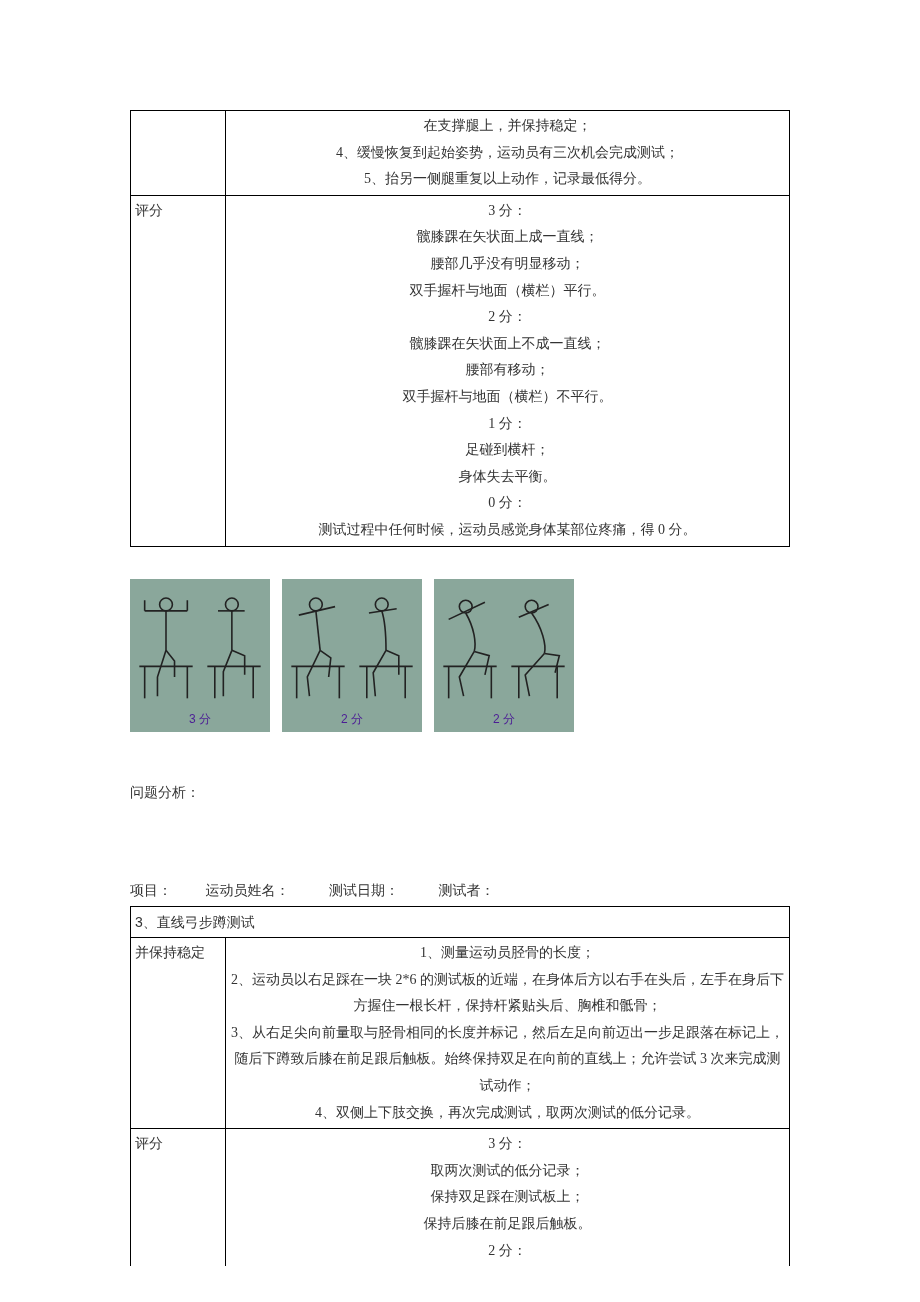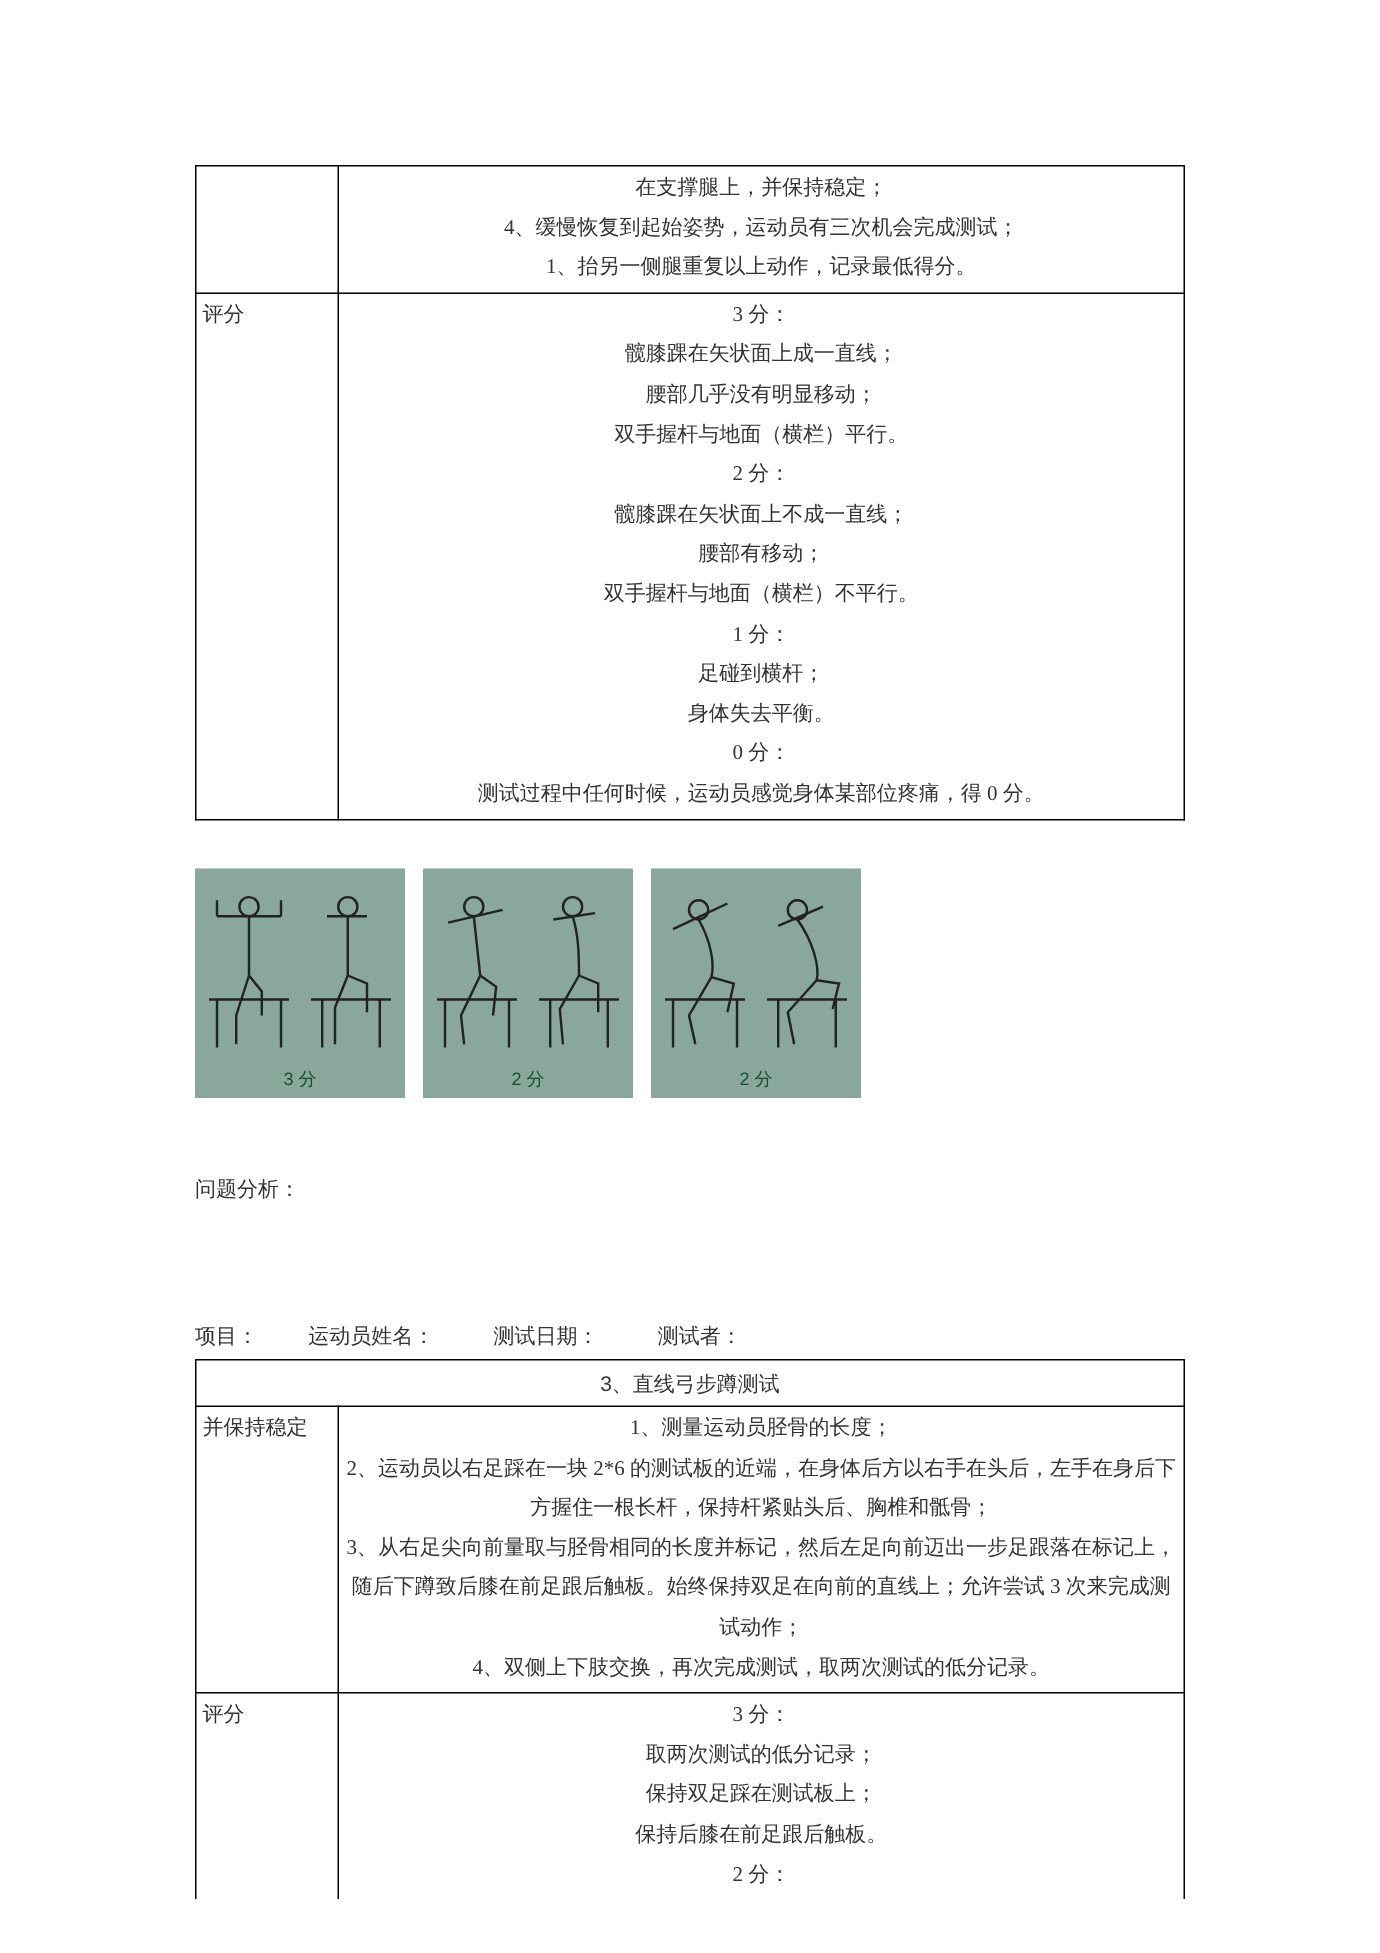--- a/index.html
+++ b/index.html
@@ -54,42 +54,41 @@
     gap: 4px;
     justify-content: center;
   }
   .fig-person {
     flex: 1;
     position: relative;
   }
   .fig-caption {
     font-family: Arial, "SimSun", sans-serif;
     font-size: 12px;
-    color: #14532d;
+    color: #4c1d95;
     margin-top: 6px;
   }
   .fig svg { width: 100%; height: 100%; display: block; }
 
   .analysis {
     margin-top: 52px;
     margin-bottom: 80px;
   }
 
   .form-header {
     margin-bottom: 6px;
     font-size: 14px;
   }
   .form-header span {
     display: inline-block;
   }
   .fh-item { margin-right: 36px; }
   .fh-item.first { margin-right: 30px; }
 
   table.content .title-row td {
-    text-align: center;
     font-family: Arial, "SimSun", sans-serif;
     margin-top: 28px;
   }
 
   .block2 { margin-top: 0; }
 
   .line { display: block; text-align: center; }
 </style>
 </head>
 <body>
@@ -100,21 +99,21 @@
     <colgroup>
         <col class="c1">
         <col class="c2">
       </colgroup>
     <tbody>
         <tr>
       <td></td>
       <td>
         <span class="line">在支撑腿上，并保持稳定；</span>
         <span class="line">4、缓慢恢复到起始姿势，运动员有三次机会完成测试；</span>
-        <span class="line">1、抬另一侧腿重复以上动作，记录最低得分。</span>
+        <span class="line">5、抬另一侧腿重复以上动作，记录最低得分。</span>
       </td>
     </tr>
     <tr>
       <td>评分</td>
       <td>
         <span class="line score-label">3 分：</span>
         <span class="line">髋膝踝在矢状面上成一直线；</span>
         <span class="line">腰部几乎没有明显移动；</span>
         <span class="line">双手握杆与地面（横栏）平行。</span>
 

